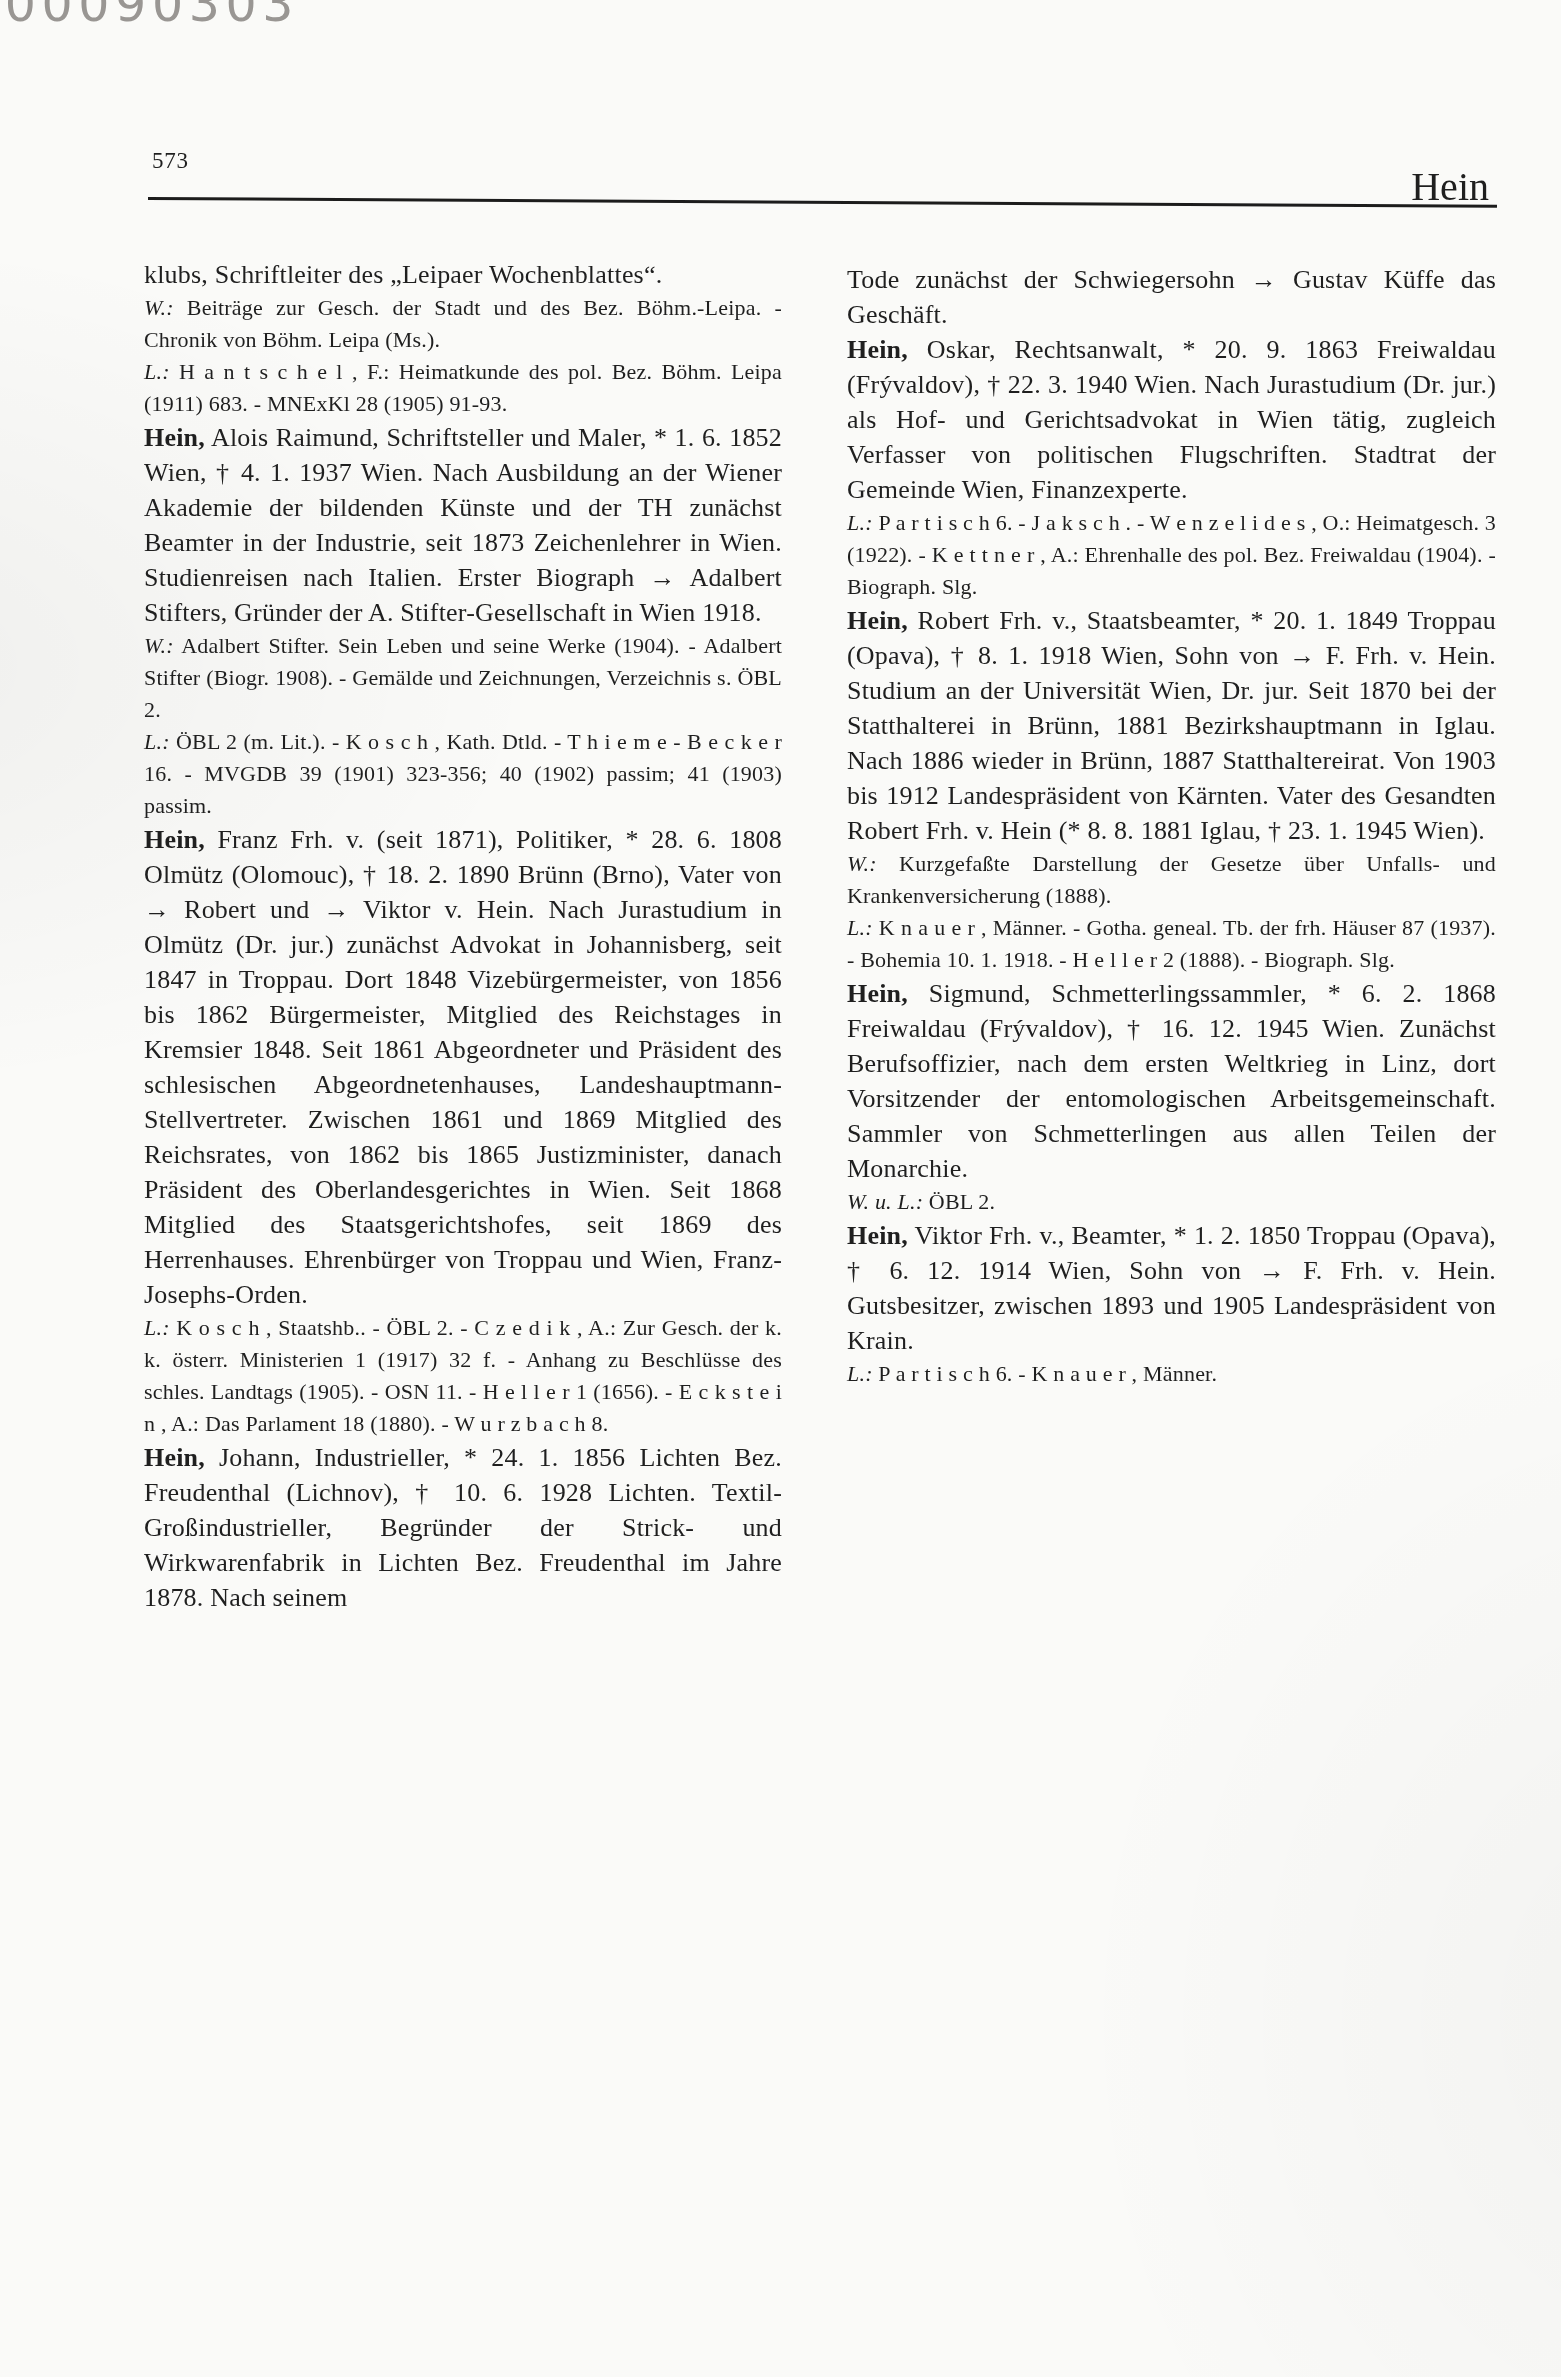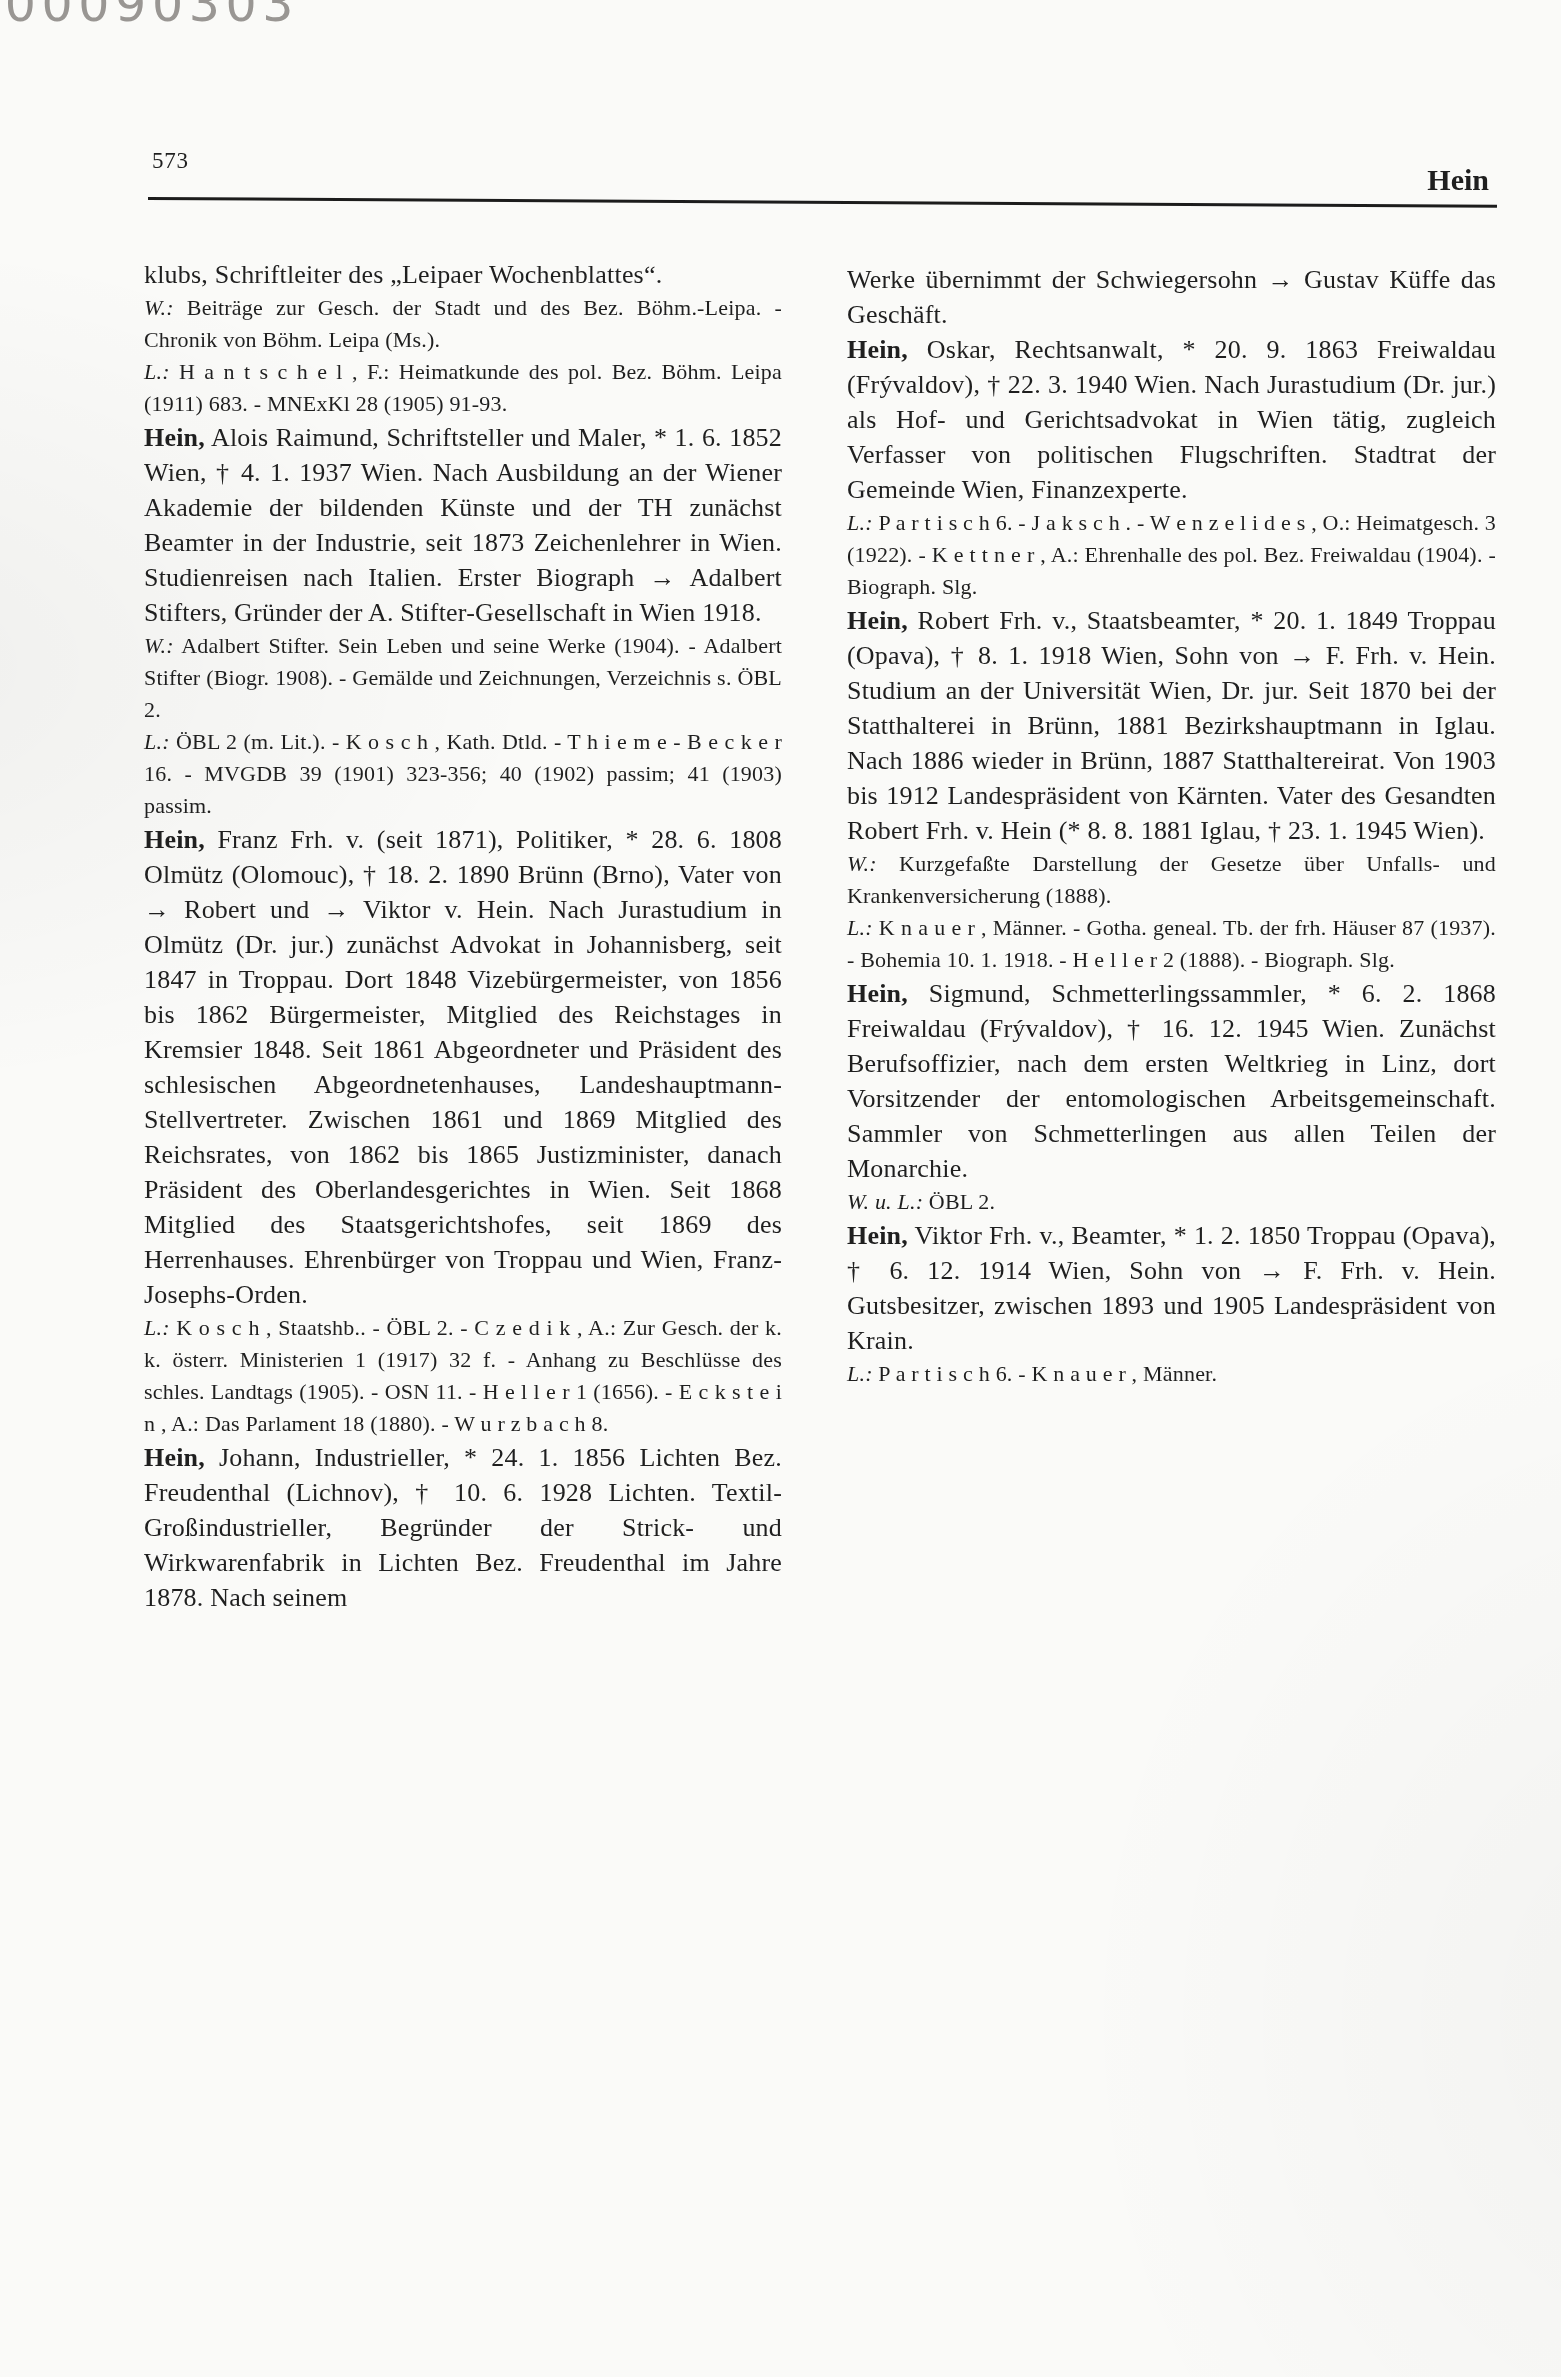--- a/index.html
+++ b/index.html
@@ -32,22 +32,22 @@
     position: absolute;
     top: 148px;
     left: 152px;
     font-size: 23px;
     letter-spacing: 0.8px;
   }
   .runhead {
     position: absolute;
     top: 163px;
     right: 72px;
-    font-size: 30px;
-    font-weight: 700;
+    font-size: 40px;
+    font-weight: 400;
   }
   .rule {
     position: absolute;
     top: 197px;
     left: 148px;
     width: 1349px;
     height: 3.2px;
     background: #1c1c1c;
     transform: rotate(0.33deg);
     transform-origin: left center;
@@ -100,21 +100,21 @@
     <p class="ref m-ref2"><i class="lead">L.:</i><span> ÖBL 2 (m. Lit.). - K o s c h , Kath. Dtld. - T h i e m e - B e c k e r 16. - MVGDB 39 (1901) 323-356; 40 (1902) passim; 41 (1903) passim.</span></p>
 
     <p class="entry m-entry"><b>Hein,</b><span> Franz Frh. v. (seit 1871), Politiker, * 28. 6. 1808 Olmütz (Olomouc), † 18. 2. 1890 Brünn (Brno), Vater von → Robert und → Viktor v. Hein. Nach Jurastudium in Olmütz (Dr. jur.) zunächst Advokat in Johannisberg, seit 1847 in Troppau. Dort 1848 Vizebürgermeister, von 1856 bis 1862 Bürgermeister, Mitglied des Reichstages in Kremsier 1848. Seit 1861 Abgeordneter und Präsident des schlesischen Abgeordnetenhauses, Landeshauptmann-Stellvertreter. Zwischen 1861 und 1869 Mitglied des Reichsrates, von 1862 bis 1865 Justizminister, danach Präsident des Oberlandesgerichtes in Wien. Seit 1868 Mitglied des Staatsgerichtshofes, seit 1869 des Herrenhauses. Ehrenbürger von Troppau und Wien, Franz-Josephs-Orden.</span></p>
 
     <p class="ref m-ref"><i class="lead">L.:</i><span> K o s c h , Staatshb.. - ÖBL 2. - C z e d i k , A.: Zur Gesch. der k. k. österr. Ministerien 1 (1917) 32 f. - Anhang zu Beschlüsse des schles. Landtags (1905). - OSN 11. - H e l l e r 1 (1656). - E c k s t e i n , A.: Das Parlament 18 (1880). - W u r z b a c h 8.</span></p>
 
     <p class="entry m-entry"><b>Hein,</b><span> Johann, Industrieller, * 24. 1. 1856 Lichten Bez. Freudenthal (Lichnov), † 10. 6. 1928 Lichten. Textil-Großindustrieller, Begründer der Strick- und Wirkwarenfabrik in Lichten Bez. Freudenthal im Jahre 1878. Nach seinem</span></p>
   </div>
 
   <div class="col col-right">
-    <p class="cont">Werke übernimmt der Schwiegersohn → Gustav Küffe das Geschäft.</p>
+    <p class="cont">Tode zunächst der Schwiegersohn → Gustav Küffe das Geschäft.</p>
 
 
     <p class="entry m-entry"><b>Hein,</b><span> Oskar, Rechtsanwalt, * 20. 9. 1863 Freiwaldau (Frývaldov), † 22. 3. 1940 Wien. Nach Jurastudium (Dr. jur.) als Hof- und Gerichtsadvokat in Wien tätig, zugleich Verfasser von politischen Flugschriften. Stadtrat der Gemeinde Wien, Finanzexperte.</span></p>
 
 
     <p class="ref m-ref2"><i class="lead">L.:</i><span> P a r t i s c h 6. - J a k s c h . - W e n z e l i d e s , O.: Heimatgesch. 3 (1922). - K e t t n e r , A.: Ehrenhalle des pol. Bez. Freiwaldau (1904). - Biograph. Slg.</span></p>
 
     <p class="entry m-entry"><b>Hein,</b><span> Robert Frh. v., Staatsbeamter, * 20. 1. 1849 Troppau (Opava), † 8. 1. 1918 Wien, Sohn von → F. Frh. v. Hein. Studium an der Universität Wien, Dr. jur. Seit 1870 bei der Statthalterei in Brünn, 1881 Bezirkshauptmann in Iglau. Nach 1886 wieder in Brünn, 1887 Statthaltereirat. Von 1903 bis 1912 Landespräsident von Kärnten. Vater des Gesandten Robert Frh. v. Hein (* 8. 8. 1881 Iglau, † 23. 1. 1945 Wien).</span></p>
 
     <p class="ref m-ref"><i class="lead">W.:</i><span> Kurzgefaßte Darstellung der Gesetze über Unfalls- und Krankenversicherung (1888).</span></p>

